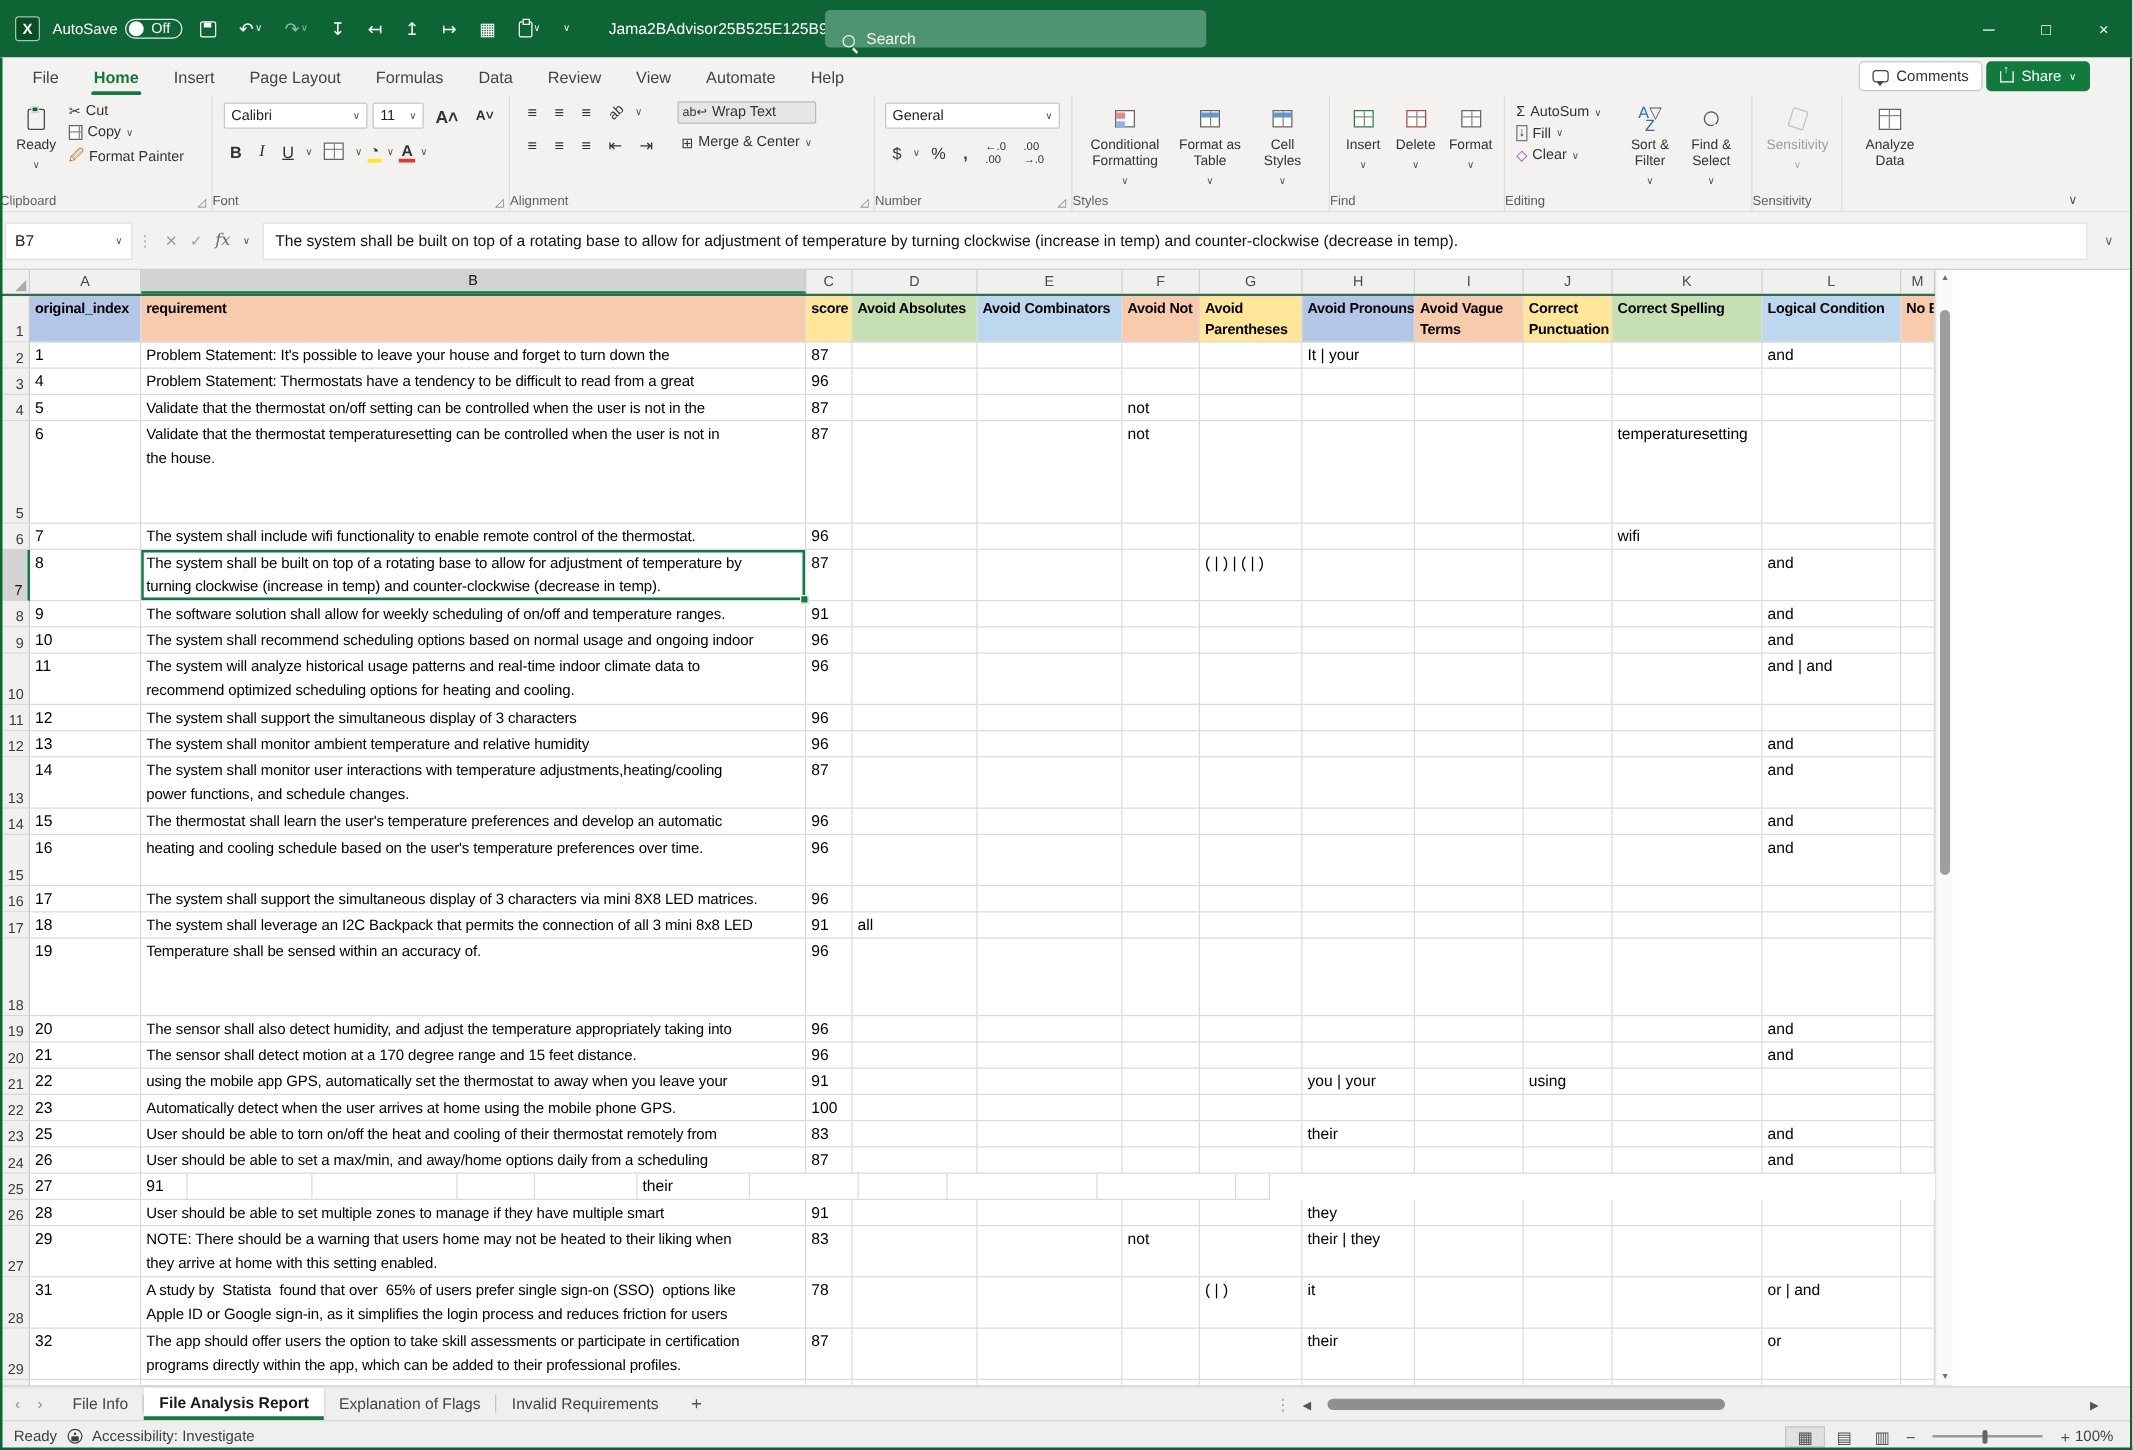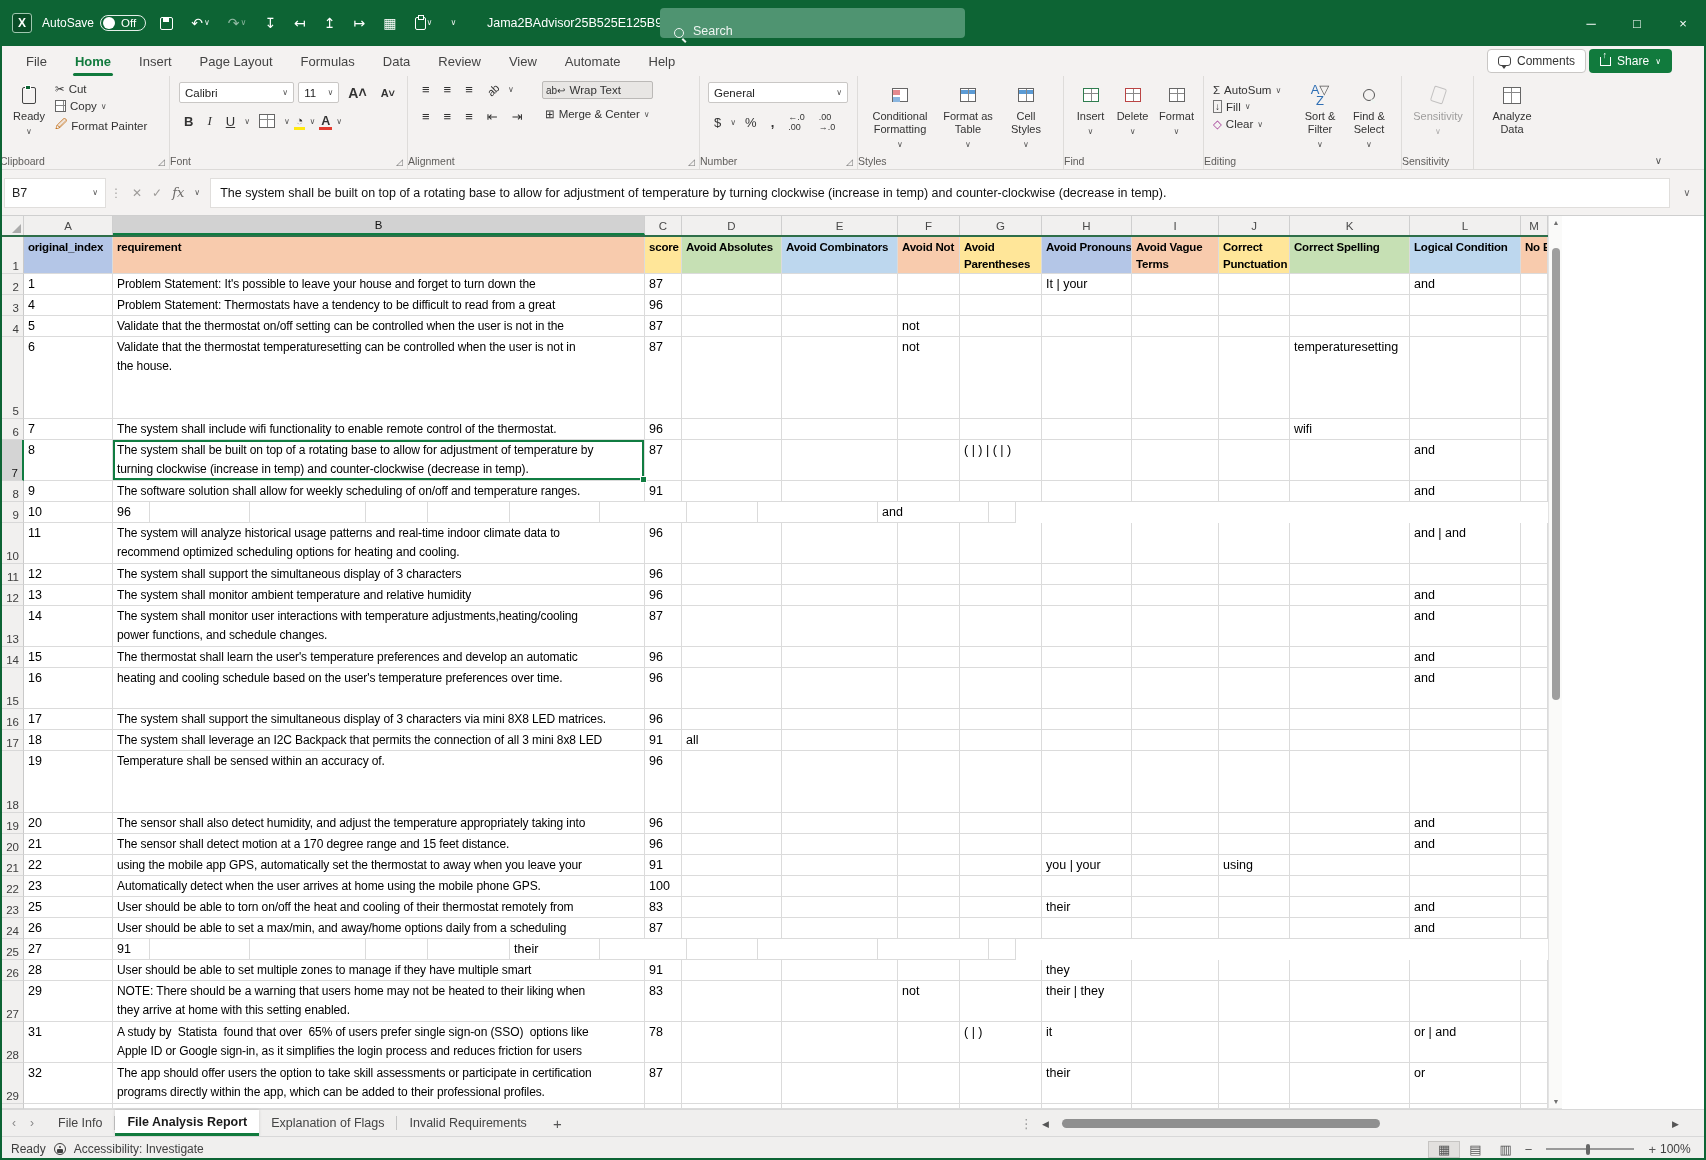--- a/index.html
+++ b/index.html
@@ -641,20 +641,23 @@
         <div class="cell cf" style="width:71px"></div>
         <div class="cell cf" style="width:120px"></div>
         <div class="cell cf" style="width:111px">and</div>
         <div class="cell cf" style="width:27px"></div>
       </div>
       <div class="grow" style="height:21px">
         <div class="rowgut">
           <span>9</span>
         </div>
         <div class="cell ca" style="width:89px">10</div>
+        <div class="cell cb" style="width:532px">
+          <div class="bline">The system shall recommend scheduling options based on normal usage and ongoing indoor</div>
+        </div>
         <div class="cell cc" style="width:37px">96</div>
         <div class="cell cf" style="width:100px"></div>
         <div class="cell cf" style="width:116px"></div>
         <div class="cell cf" style="width:62px"></div>
         <div class="cell cf" style="width:82px"></div>
         <div class="cell cf" style="width:90px"></div>
         <div class="cell cf" style="width:87px"></div>
         <div class="cell cf" style="width:71px"></div>
         <div class="cell cf" style="width:120px"></div>
         <div class="cell cf" style="width:111px">and</div>

